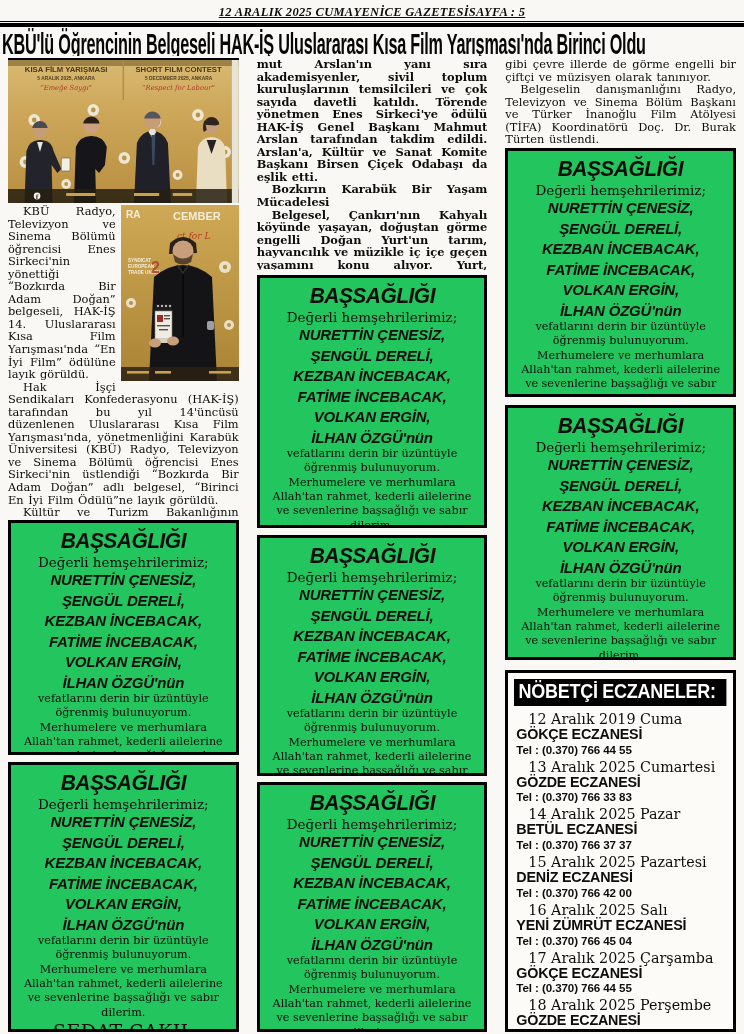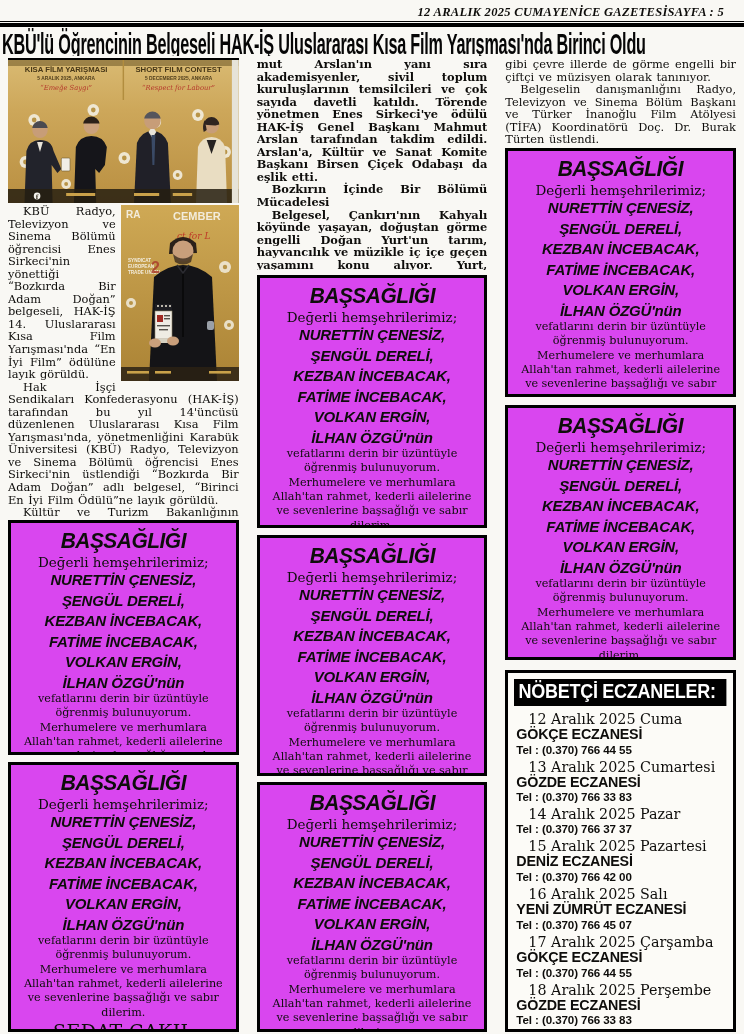--- a/index.html
+++ b/index.html
@@ -4,25 +4,26 @@
 <style>
   html,body{margin:0;padding:0;}
   body{
     width:744px;height:1034px;overflow:hidden;position:relative;
     background:#f9f8f4;color:#0e0d0b;
     font-family:"DejaVu Serif","Liberation Serif",serif;
   }
   *{box-sizing:border-box;}
   
   .masthead{
-    display:flex;justify-content:flex-end;align-items:flex-end;
+    display:flex;justify-content:center;align-items:flex-end;
     padding:4px 20px 1px;height:22px;
     border-bottom:1px solid #000;
     font:italic 700 12.5px "Liberation Serif",serif;
     letter-spacing:.3px;
+    text-decoration:underline;
   }
   .thickrule{height:4px;background:#000;margin:1px 0 0;}
   
   .headline{height:29px;line-height:29px;padding:0 2px;overflow:hidden;white-space:nowrap;}
   .headline span{
     display:inline-block;transform:scaleX(.54);transform-origin:0 58%;
     font:800 30px "Liberation Sans",sans-serif;letter-spacing:-.4px;color:#060606;
   }
   
   .columns{display:flex;gap:18px;padding:2px 8px 0;height:976px;}
@@ -33,21 +34,21 @@
   .art{overflow:hidden;}
   .art1{height:317px;padding-top:2px;}
   .art2{height:212px;font-weight:bold;}
   .art3{height:86px;}
   
   .photo1{height:145px;border-top:2px solid #000;background:#c9a45a;}
   .photo1 svg,.photo2 svg{display:block;width:100%;height:100%;}
   .photo2{float:right;width:118px;height:176px;margin:0 0 2px 5px;background:#c9a45a;border-radius:10px;}
   
   .mbox{
-    border:3px solid #000;background:#d946ef;text-align:center;
+    border:3px solid #000;background:#22c55e;text-align:center;
     padding:5px 5px;display:flex;flex-direction:column;justify-content:space-evenly;
     overflow:hidden;flex-shrink:0;
   }
   .btitle{font:italic 800 22px "Liberation Sans",sans-serif;transform:scaleX(.95);letter-spacing:-.5px;}
   .greet{font-size:13.5px;}
   .names{display:flex;flex-direction:column;gap:1px;}
   .names div{font:italic 800 15px "Liberation Sans",sans-serif;line-height:1.3;letter-spacing:-.2px;}
   .mbody{font-size:11.2px;line-height:1.28;padding:0 4px;}
   .signer{font-size:16px;letter-spacing:.4px;}
   
@@ -281,21 +282,21 @@
       <div>
         <div class="signer" style="font-size:19px">SEDAT ÇAKIL</div>
 
       </div>
     </div>
   </div>
 
   <div class="col">
     <div class="art art2">
       <p>mut Arslan'ın yanı sıra akademisyenler, sivil toplum kuruluşlarının temsilcileri ve çok sayıda davetli katıldı. Törende yönetmen Enes Sirkeci'ye ödülü HAK-İŞ Genel Başkanı Mahmut Arslan tarafından takdim edildi. Arslan'a, Kültür ve Sanat Komite Başkanı Birsen Çiçek Odabaşı da eşlik etti.</p>
-      <p class="ind">Bozkırın İçinde Bir Bölümü Mücadelesi</p>
+      <p class="ind">Bozkırın Karabük Bir Yaşam Mücadelesi</p>
       <p class="ind">Belgesel, Çankırı'nın Kahyalı köyünde yaşayan, doğuştan görme engelli Doğan Yurt'un tarım, hayvancılık ve müzikle iç içe geçen yaşamını konu alıyor. Yurt, çocukluğunda karşılaştığı zorluklara rağmen saz çalmayı öğrendi ve düğünlerde sahne aldı. 1999'da evlenerek çiftçiliğe yöneldi. Traktör ve biçerdöver tamirindeki yeteneğiyle köyünde tanındı. Annesi Döndü Yurt, inatçılığının kendisine yaşattığı zorluklara rağmen oğluyla gurur duyuyor. Doğan, Çankırı dışında Ankara ve Kırıkkale</p>
     </div>
 
     <div class="mbox b-m1">
       <div class="btitle">BAŞSAĞLIĞI</div>
       <div class="greet">Değerli hemşehrilerimiz;</div>
       <div class="names">
         <div>NURETTİN ÇENESİZ,</div>
         <div>ŞENGÜL DERELİ,</div>
         <div>KEZBAN İNCEBACAK,</div>
@@ -370,42 +371,43 @@
         <div>VOLKAN ERGİN,</div>
         <div>İLHAN ÖZGÜ'nün</div>
       </div>
       <div class="mbody">vefatlarını derin bir üzüntüyle öğrenmiş bulunuyorum. Merhumelere ve merhumlara Allah'tan rahmet, kederli ailelerine ve sevenlerine başsağlığı ve sabır dilerim.</div>
 
     </div>
 
     <div class="pharm">
       <div class="ph-head">NÖBETÇİ ECZANELER:</div>
       <div class="pe">
-        <div class="d">12 Aralık 2025 Cuma</div>
+        <div class="d">12 Aralık 2019 Cuma</div>
         <div class="n">GÖKÇE ECZANESİ</div>
         <div class="t">Tel : (0.370) 766 44 55</div>
       </div>
       <div class="pe">
         <div class="d">13 Aralık 2025 Cumartesi</div>
         <div class="n">GÖZDE ECZANESİ</div>
         <div class="t">Tel : (0.370) 766 33 83</div>
       </div>
       <div class="pe">
         <div class="d">14 Aralık 2025 Pazar</div>
+        <div class="n">BETÜL ECZANESİ</div>
         <div class="t">Tel : (0.370) 766 37 37</div>
       </div>
       <div class="pe">
         <div class="d">15 Aralık 2025 Pazartesi</div>
         <div class="n">DENİZ ECZANESİ</div>
         <div class="t">Tel : (0.370) 766 42 00</div>
       </div>
       <div class="pe">
         <div class="d">16 Aralık 2025 Salı</div>
         <div class="n">YENİ ZÜMRÜT ECZANESİ</div>
-        <div class="t">Tel : (0.370) 766 45 07</div>
+        <div class="t">Tel : (0.370) 766 45 04</div>
       </div>
       <div class="pe">
         <div class="d">17 Aralık 2025 Çarşamba</div>
         <div class="n">GÖKÇE ECZANESİ</div>
         <div class="t">Tel : (0.370) 766 44 55</div>
       </div>
       <div class="pe">
         <div class="d">18 Aralık 2025 Perşembe</div>
         <div class="n">GÖZDE ECZANESİ</div>
         <div class="t">Tel : (0.370) 766 33 83</div>

